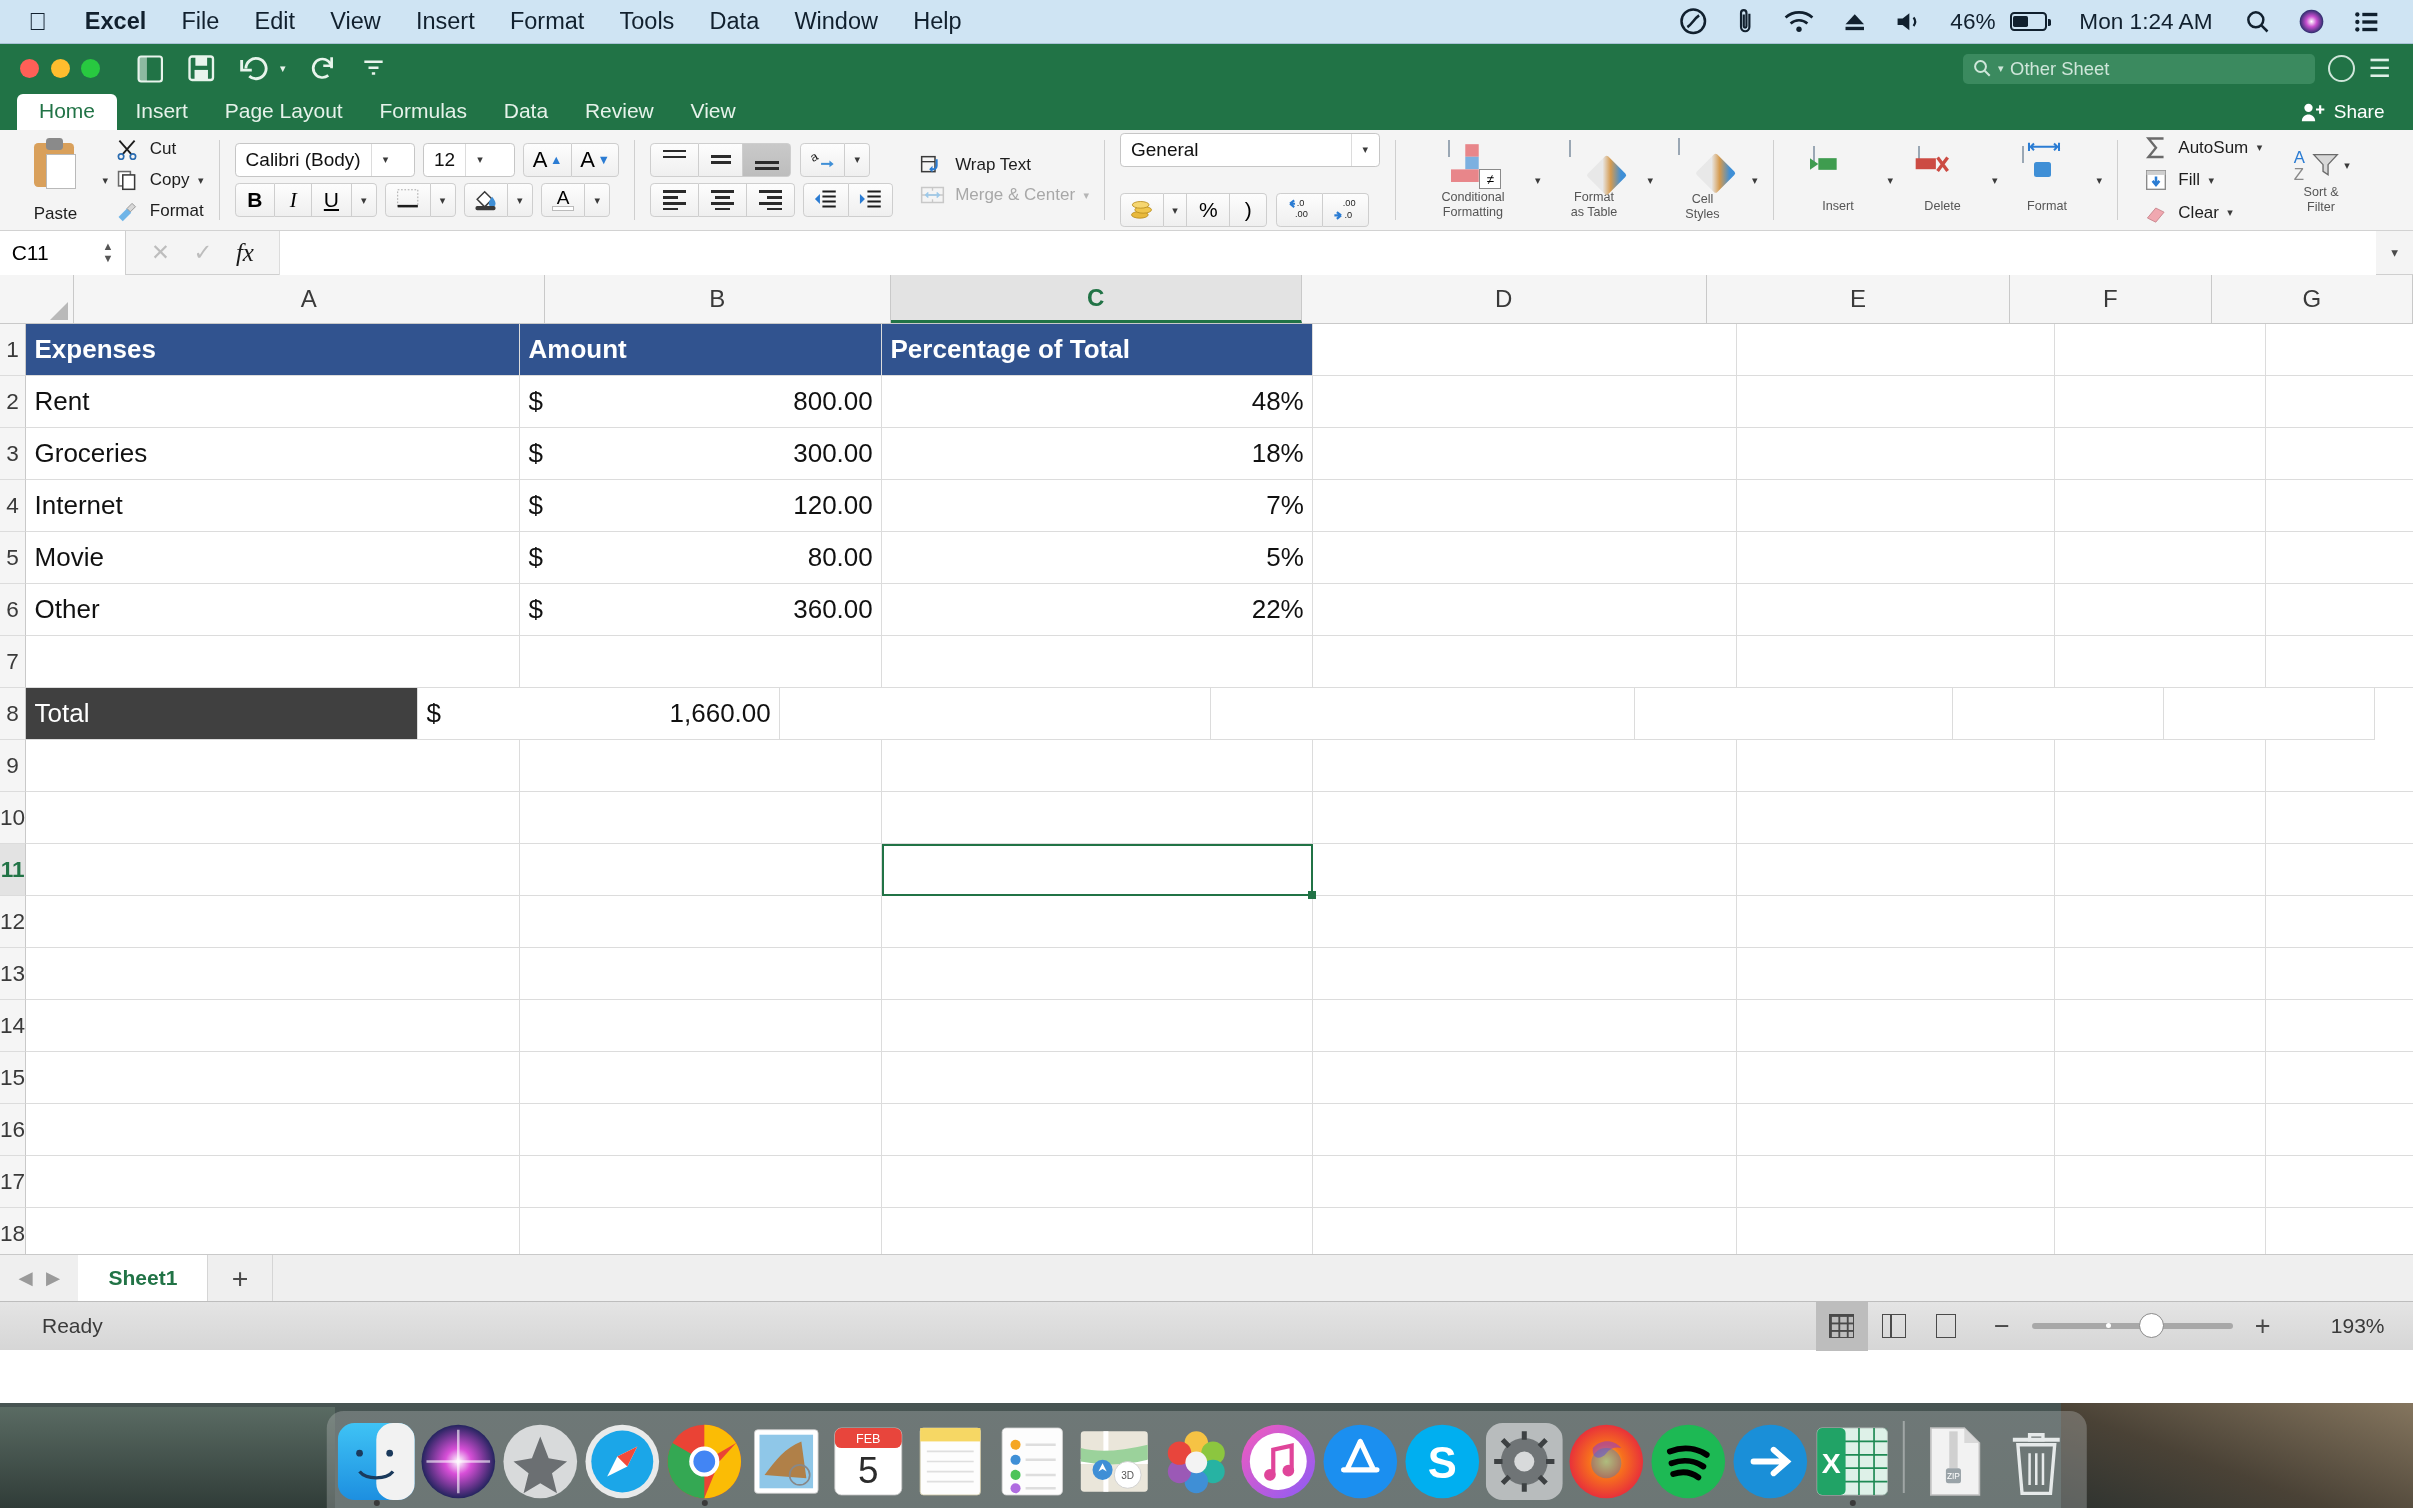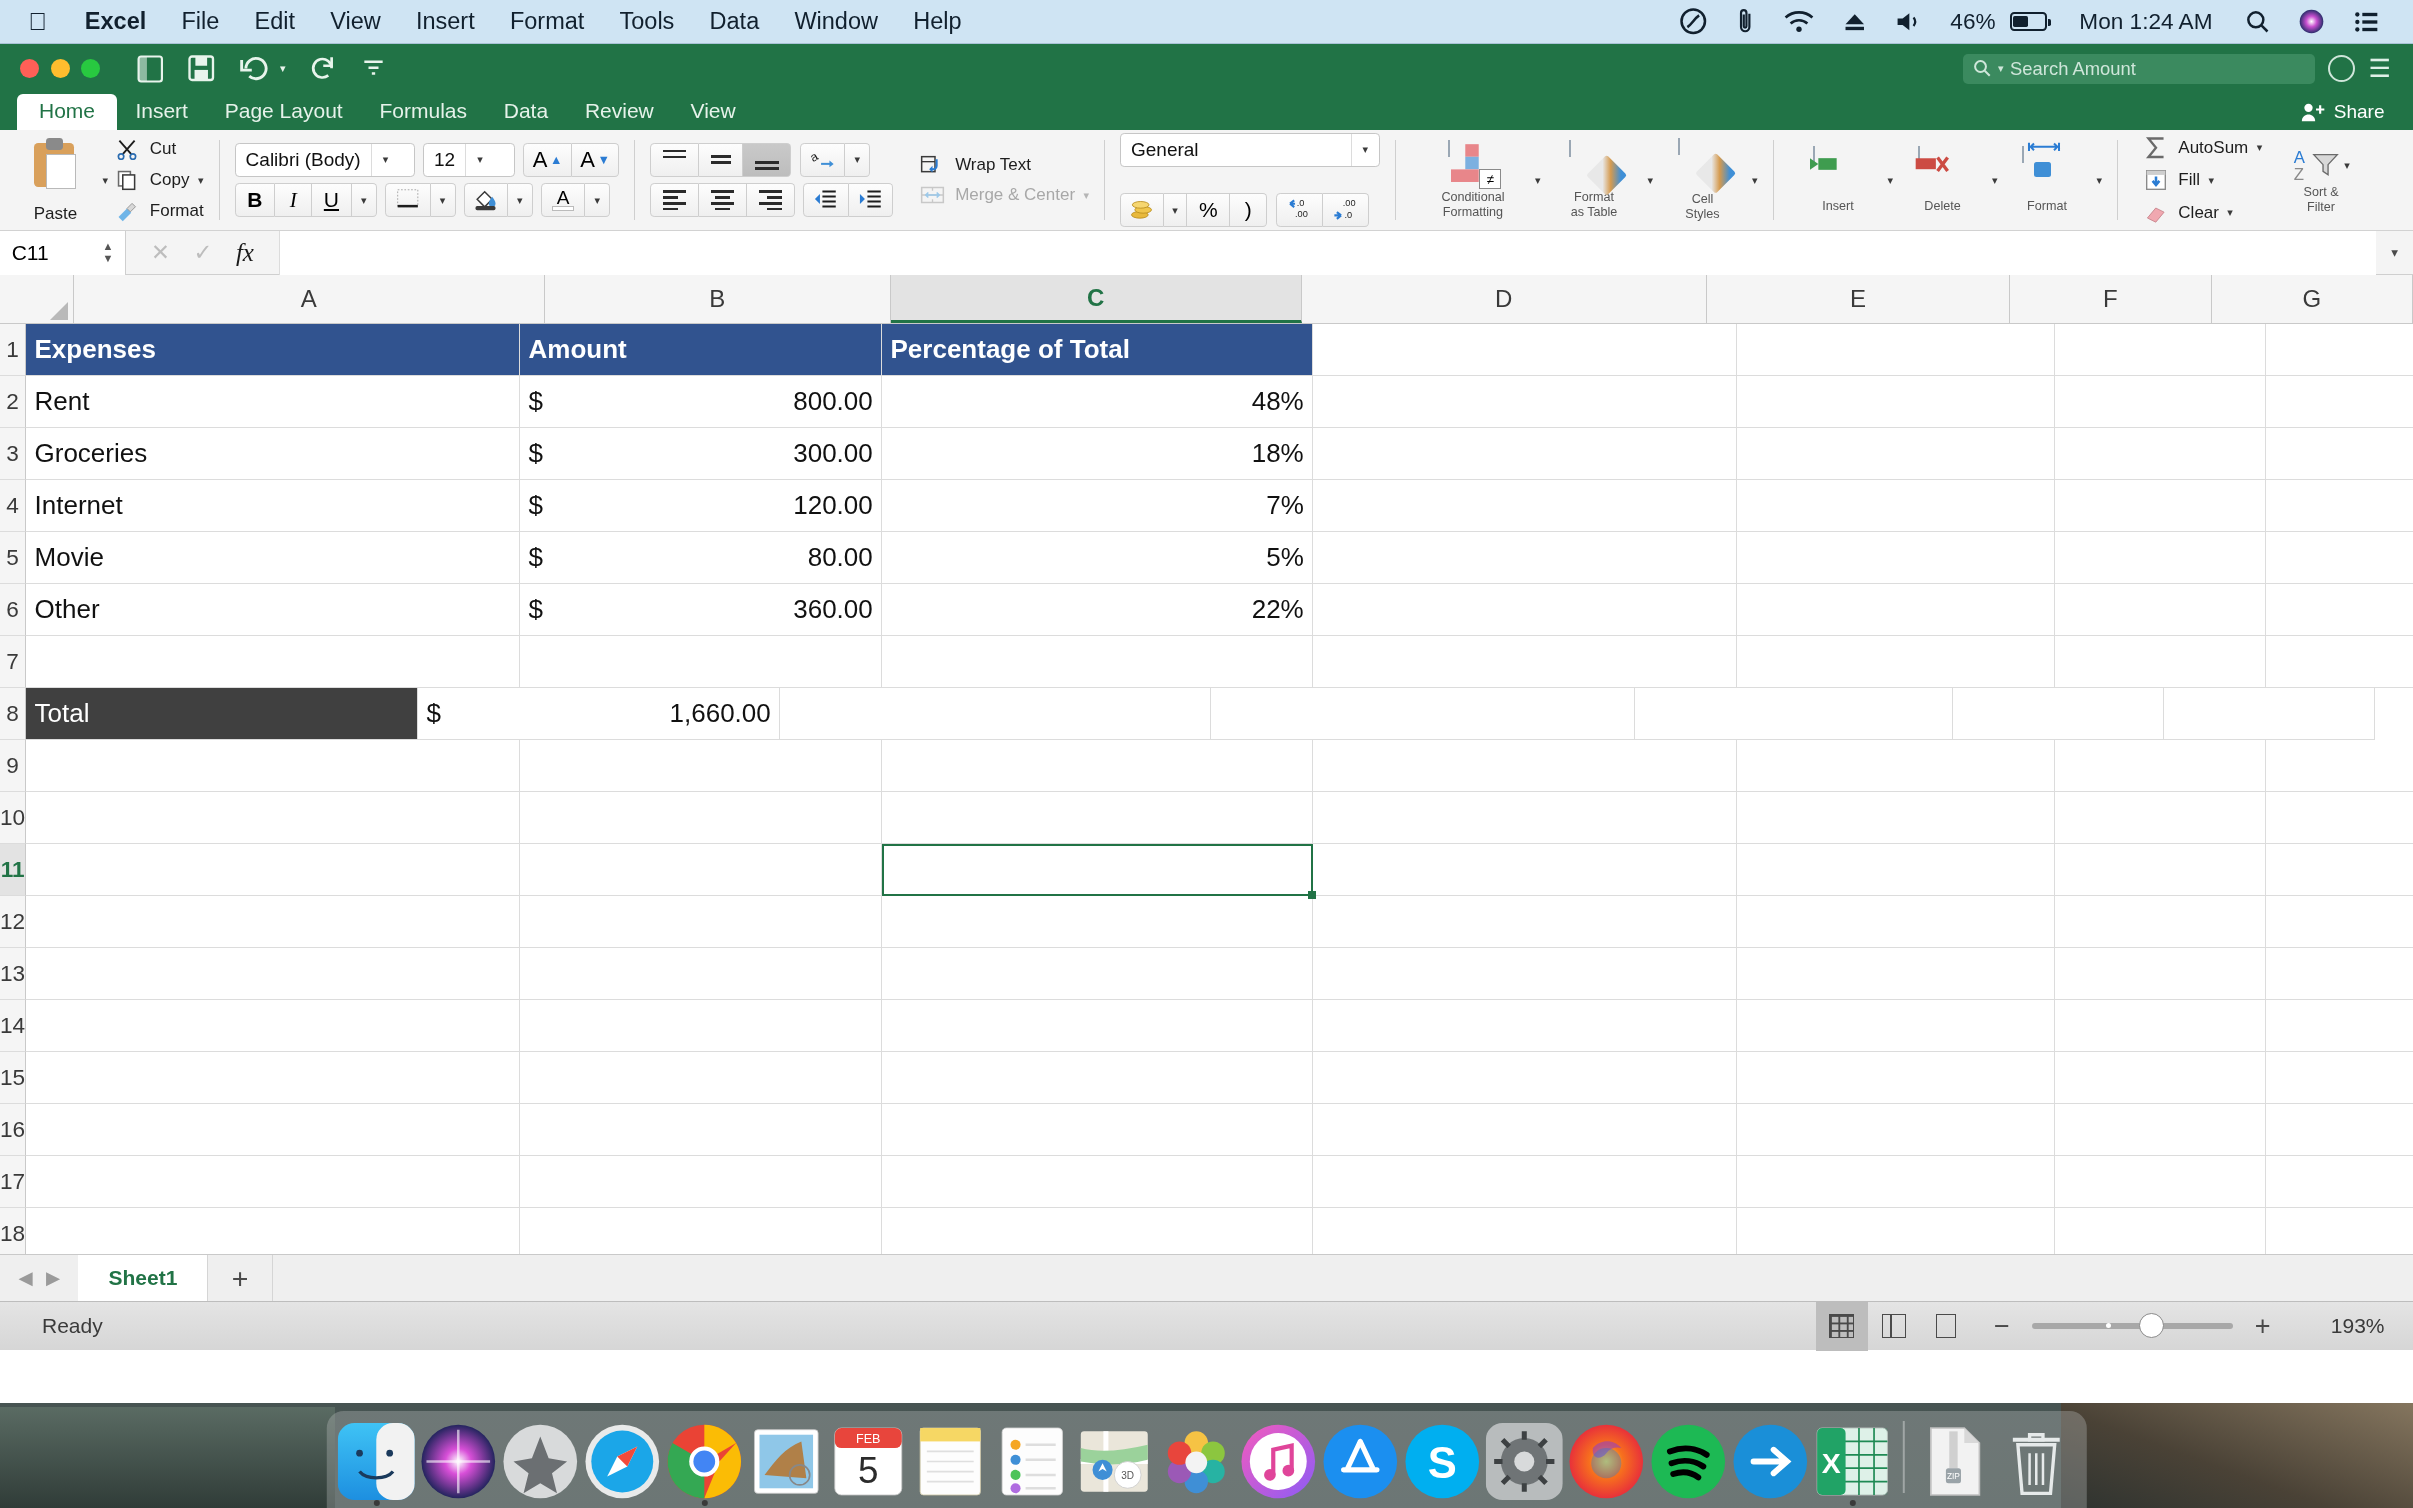--- a/index.html
+++ b/index.html
@@ -327,21 +327,21 @@
           </svg>
       </span>
     </div>
     <div id="searchwrap">
       <div id="searchbox">
         <svg width="18.4" height="18.4" viewBox="0 0 22 22">
             <circle cx="9" cy="9" r="6.5" fill="none" stroke="#cfe6da" stroke-width="2.4"></circle>
             <path d="M14 14l6 6" stroke="#cfe6da" stroke-width="2.4"></path>
           </svg>
         <span class="caret" style="color:#cfe6da;">▾</span>
-        <span>Search Amount</span>
+        <span>Other Sheet</span>
       </div>
       <span class="smiley"></span>
       <span class="hamb">☰</span>
     </div>
   </div>
 
   <div id="tabs">
     <div class="tab active">Home</div>
     <div class="tab">Insert</div>
     <div class="tab">Page Layout</div>

